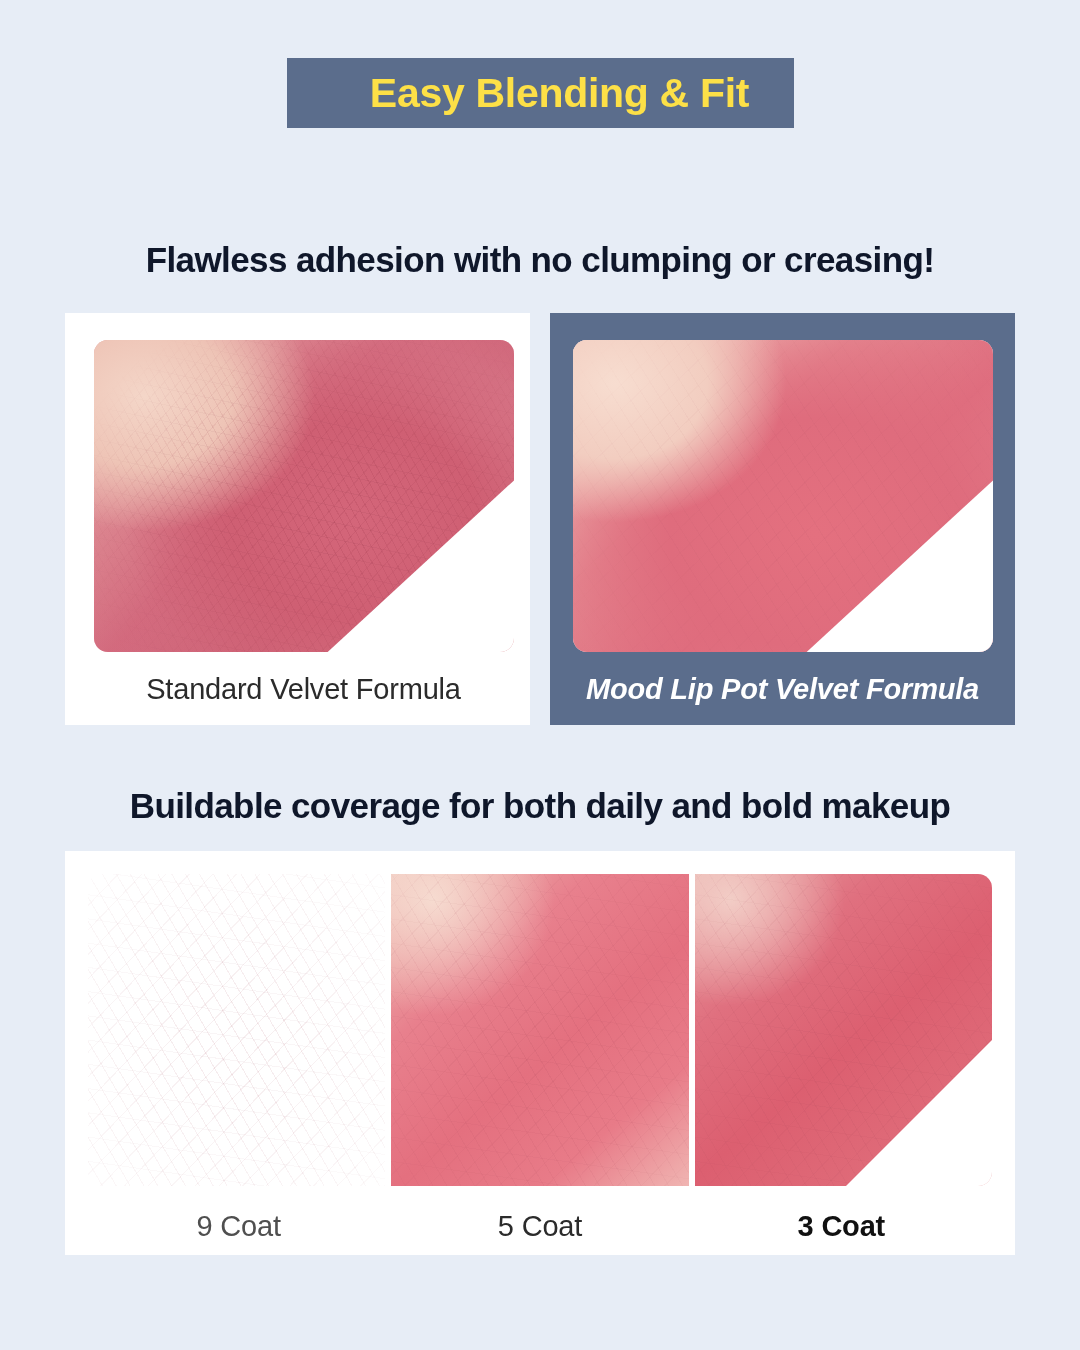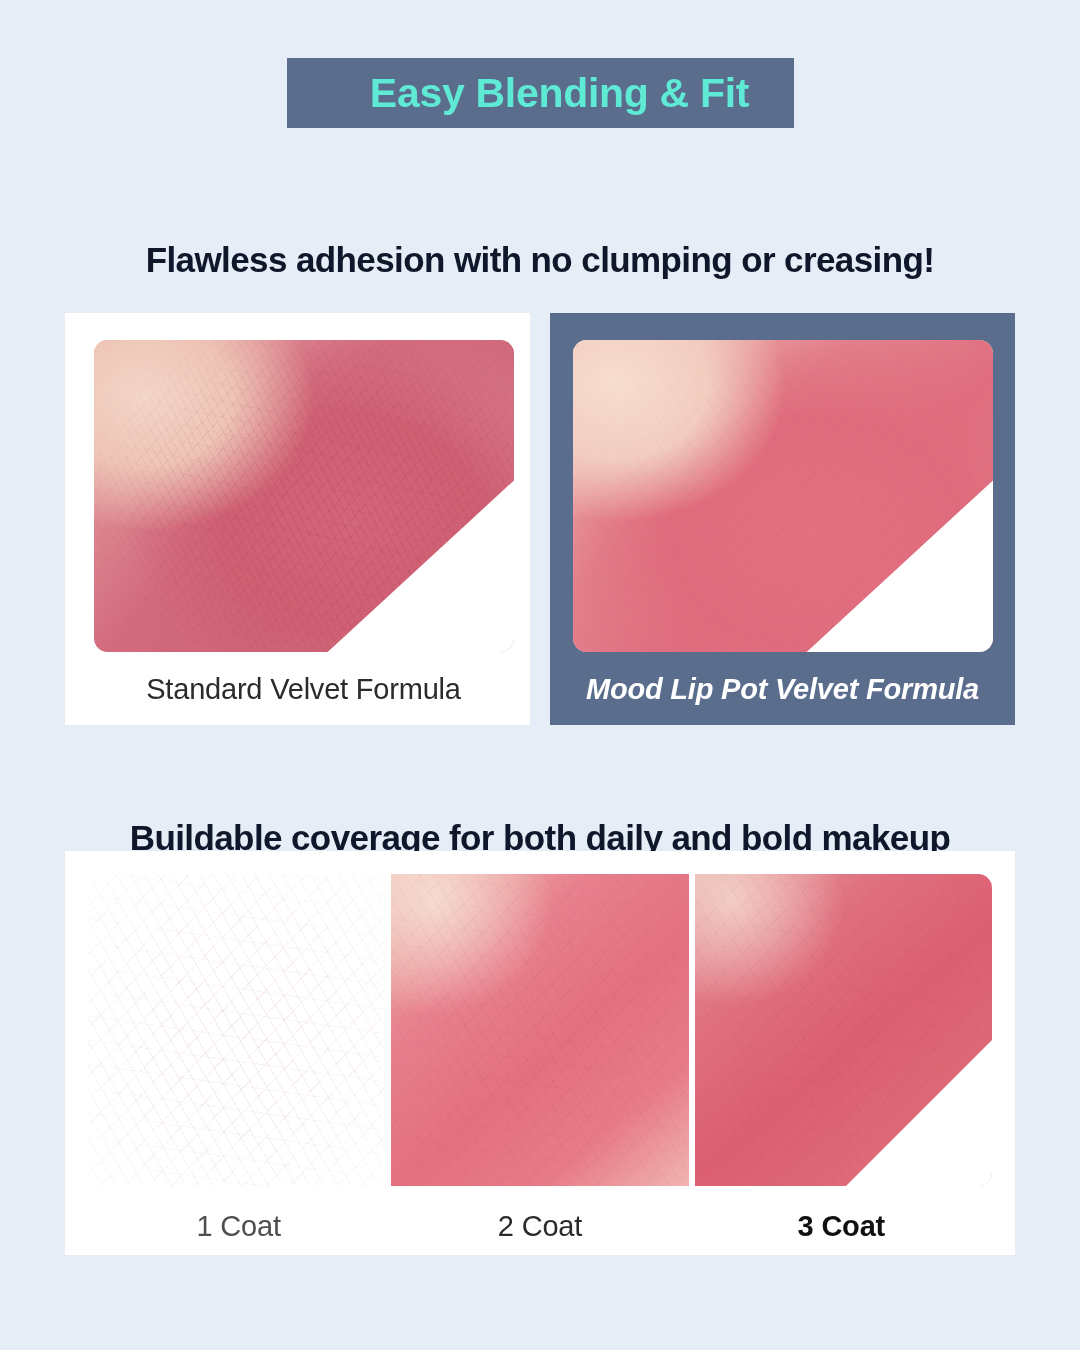--- a/index.html
+++ b/index.html
@@ -27,21 +27,21 @@
     left: 287px;
     top: 58px;
     width: 507px;
     height: 70px;
     background: #5b6d8c;
     display: flex;
     align-items: center;
     justify-content: center;
   }
   .header-banner-title {
-    color: #5eead4;
+    color: #fde047;
     font-size: 41px;
     font-weight: bold;
     letter-spacing: -0.3px;
     line-height: 1;
     white-space: nowrap;
     margin-left: 38px;
   }
 
   
   .section-heading {
@@ -49,21 +49,21 @@
     left: 0;
     width: 1080px;
     text-align: center;
     color: #0f172a;
     font-size: 35px;
     font-weight: bold;
     letter-spacing: -0.6px;
     white-space: nowrap;
   }
   .heading-adhesion { top: 240px; }
-  .heading-buildable { top: 786px; margin-top: 32px; }
+  .heading-buildable { top: 786px; }
 
   
   .compare-row {
     position: absolute;
     left: 65px;
     top: 313px;
     width: 950px;
     height: 412px;
     display: flex;
     justify-content: space-between;
@@ -280,20 +280,20 @@
       <div class="coat-panel coat-2">
         <div class="coat-texture"></div>
       </div>
       <div class="coat-panel coat-3">
         <div class="coat-texture"></div>
         <div class="coat-wedge"></div>
       </div>
     </div>
 
     <div class="coats-labels">
-      <div class="coat-label w1">1 Coat</div>
-      <div class="coat-label w2">2 Coat</div>
+      <div class="coat-label w1">9 Coat</div>
+      <div class="coat-label w2">5 Coat</div>
       <div class="coat-label w3">3 Coat</div>
     </div>
 
   </div>
 
 </div>
 
 </body></html>

